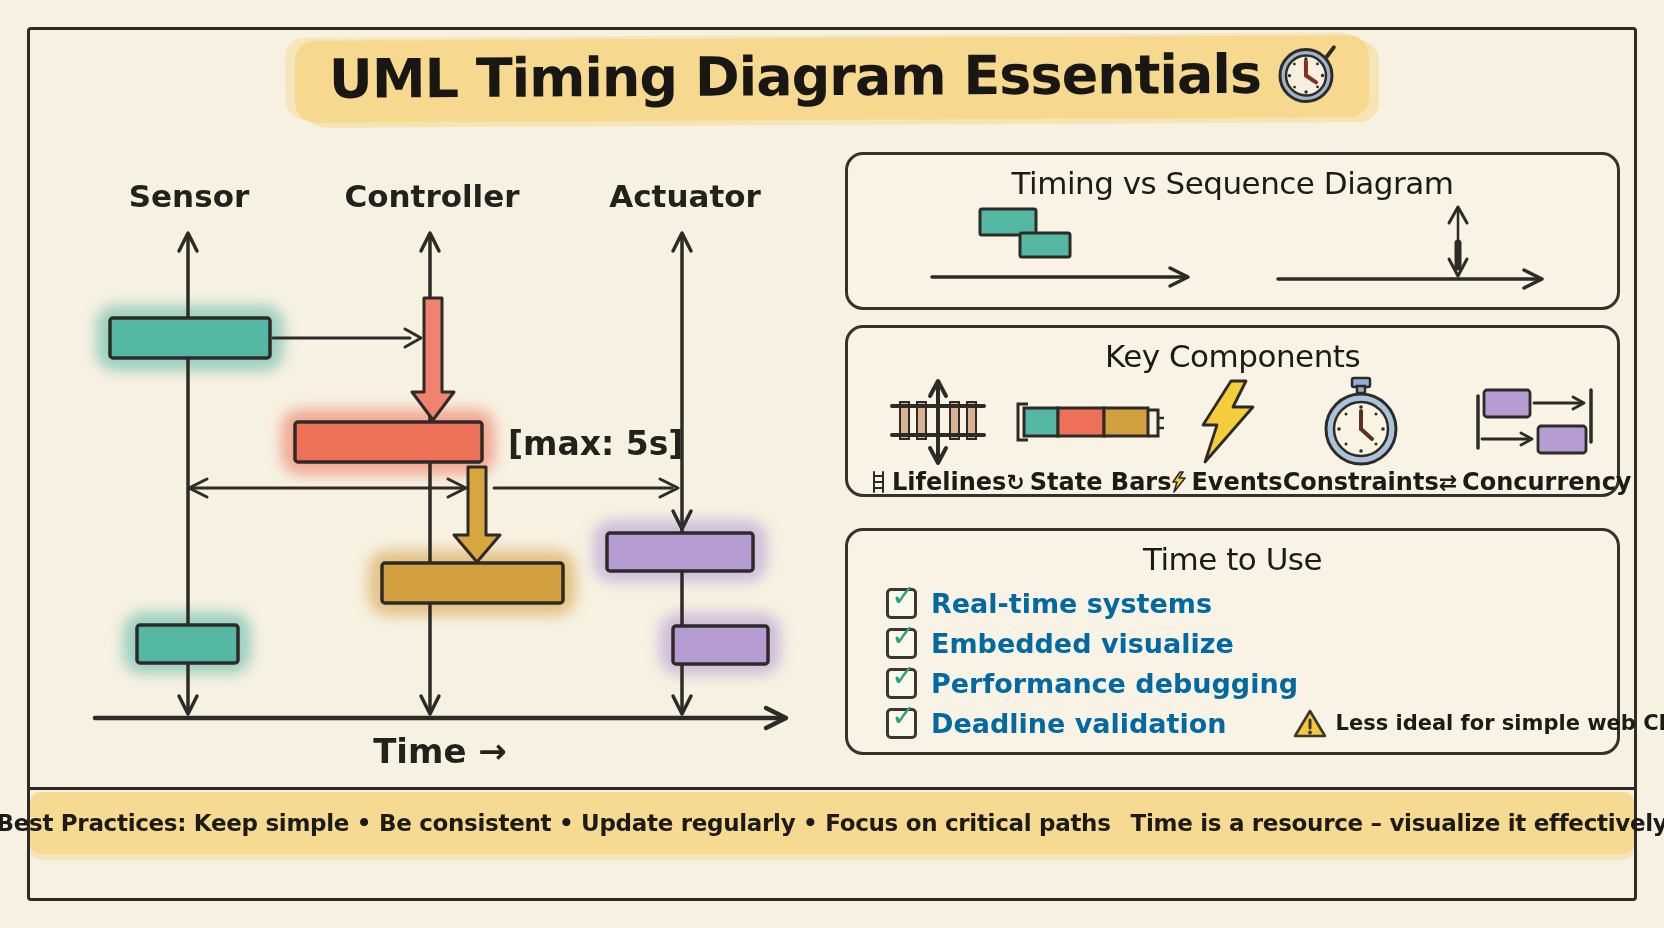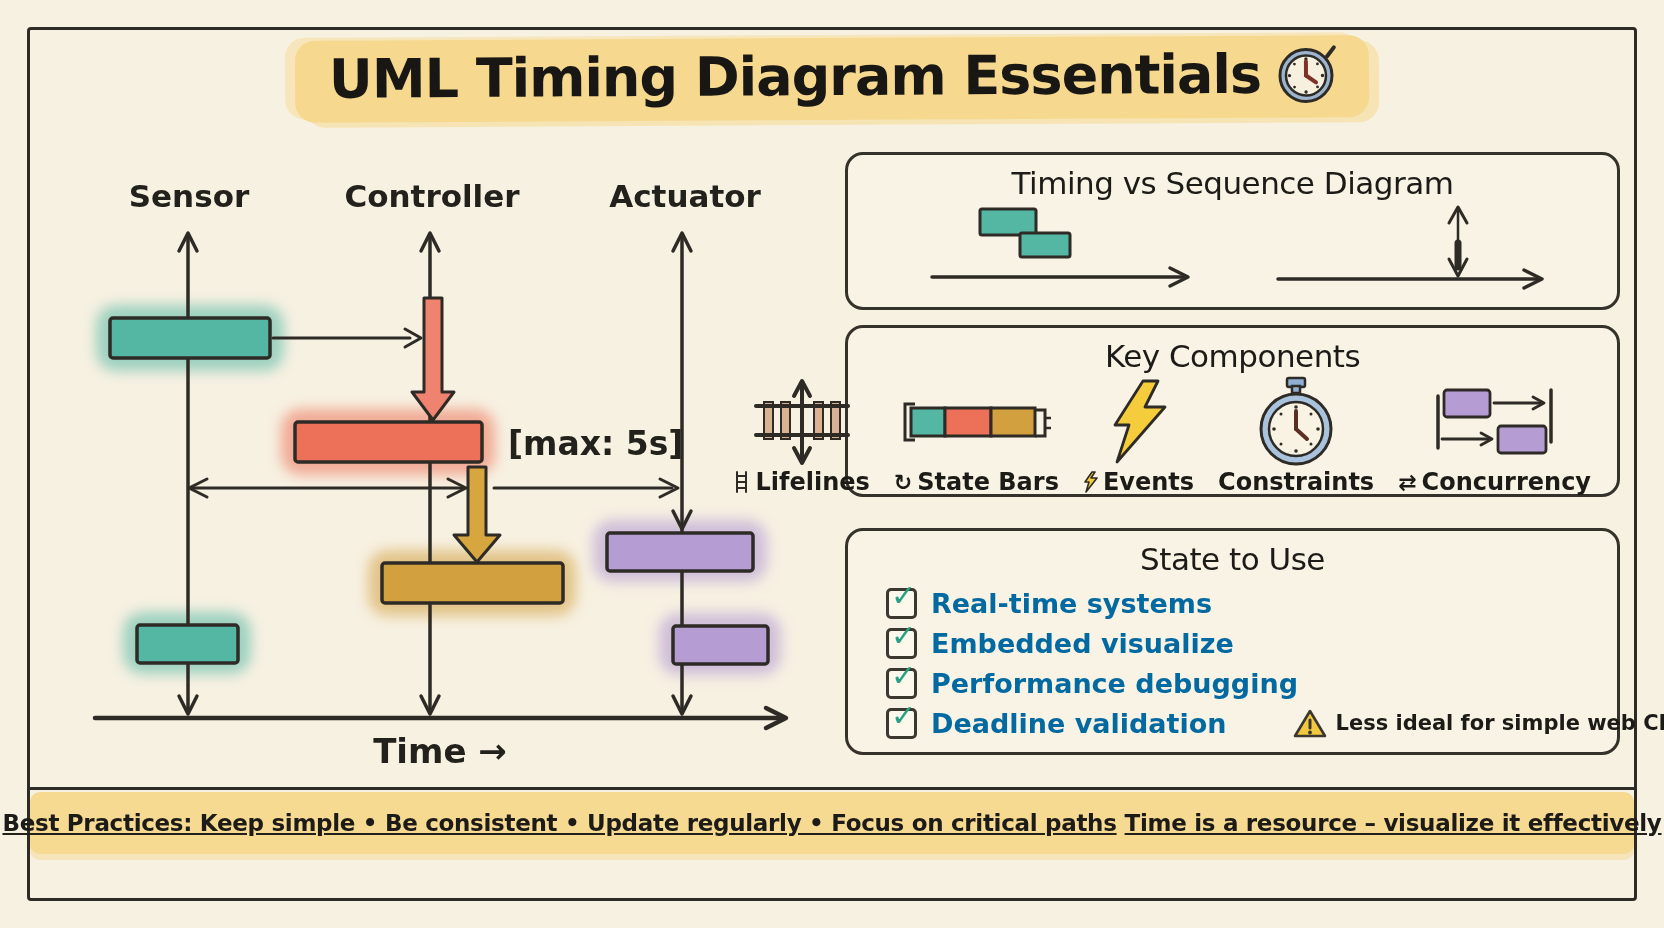--- a/index.html
+++ b/index.html
@@ -39,40 +39,40 @@
   }
   .panel-title{
     text-align:center;font-size:31px;font-weight:400;color:#1d1b17;
     margin-top:10px;letter-spacing:-0.5px;
   }
   #panel-comparison{top:152px;height:158px;}
   #panel-components{top:325px;height:172px;}
   #panel-when{top:528px;height:227px;}
   #comparison-minis{display:flex;justify-content:space-between;padding:0 55px 0 70px;margin-top:2px;}
   
-  #components-row{display:flex;justify-content:flex-end;padding:4px 26px 0 22px;gap:24px;}
+  #components-row{display:flex;justify-content:space-between;padding:4px 26px 0 22px;}
   .comp-item{display:flex;flex-direction:column;align-items:center;}
   .comp-icon{height:88px;display:flex;align-items:center;justify-content:center;}
   .comp-label{display:flex;align-items:center;gap:5px;font-size:24px;font-weight:700;white-space:nowrap;color:#1d1b17;margin-top:2px;}
   .glyph{font-size:22px;font-weight:700;}
   
   #when-list{margin:6px 0 0 38px;}
   .when-row{display:flex;align-items:center;gap:14px;height:40px;}
   .when-label{font-size:27px;font-weight:700;color:#0369a1;white-space:nowrap;}
   .cb{width:25px;height:25px;border:3px solid #3b382f;border-radius:5px;background:#fcf8ec;position:relative;flex:0 0 auto;}
   .cb .tick{position:absolute;left:2px;top:-13px;font-size:30px;font-weight:700;color:#2ba183;}
   .warning-wrap{display:flex;align-items:center;gap:9px;margin-left:52px;}
   .warning-text{font-size:21px;font-weight:700;color:#1d1b17;white-space:nowrap;}
   
   #footer-divider{position:absolute;left:27px;right:27px;top:787px;height:3px;background:#2e2b26;}
   #footer-band{
     position:absolute;left:30px;right:30px;top:792px;height:62px;
     background:#f6da92;border-radius:10px;
     box-shadow:0 6px 0 rgba(246,218,146,.5);
-    display:flex;align-items:center;justify-content:center;gap:4px;text-decoration:underline;
+    display:flex;align-items:center;justify-content:center;gap:10px;
   }
   .footer-text{font-size:23px;font-weight:700;letter-spacing:-0.3px;color:#1d1b17;white-space:nowrap;}
 </style>
 </head>
 <body>
 
 <div id="canvas">
   <div id="frame"></div>
 
   <div id="title-row">
@@ -311,21 +311,21 @@
         <div class="comp-label">
           <span class="glyph">⇄</span>
           <span>Concurrency</span>
         </div>
       </div>
 
     </div>
   </div>
 
   <div class="panel" id="panel-when">
-    <div class="panel-title">State to Use</div>
+    <div class="panel-title">Time to Use</div>
     <div id="when-list">
       <div class="when-row">
         <span class="cb">
             <span class="tick">✓</span>
           </span>
         <span class="when-label">Real-time systems</span>
       </div>
       <div class="when-row">
         <span class="cb">
             <span class="tick">✓</span>

